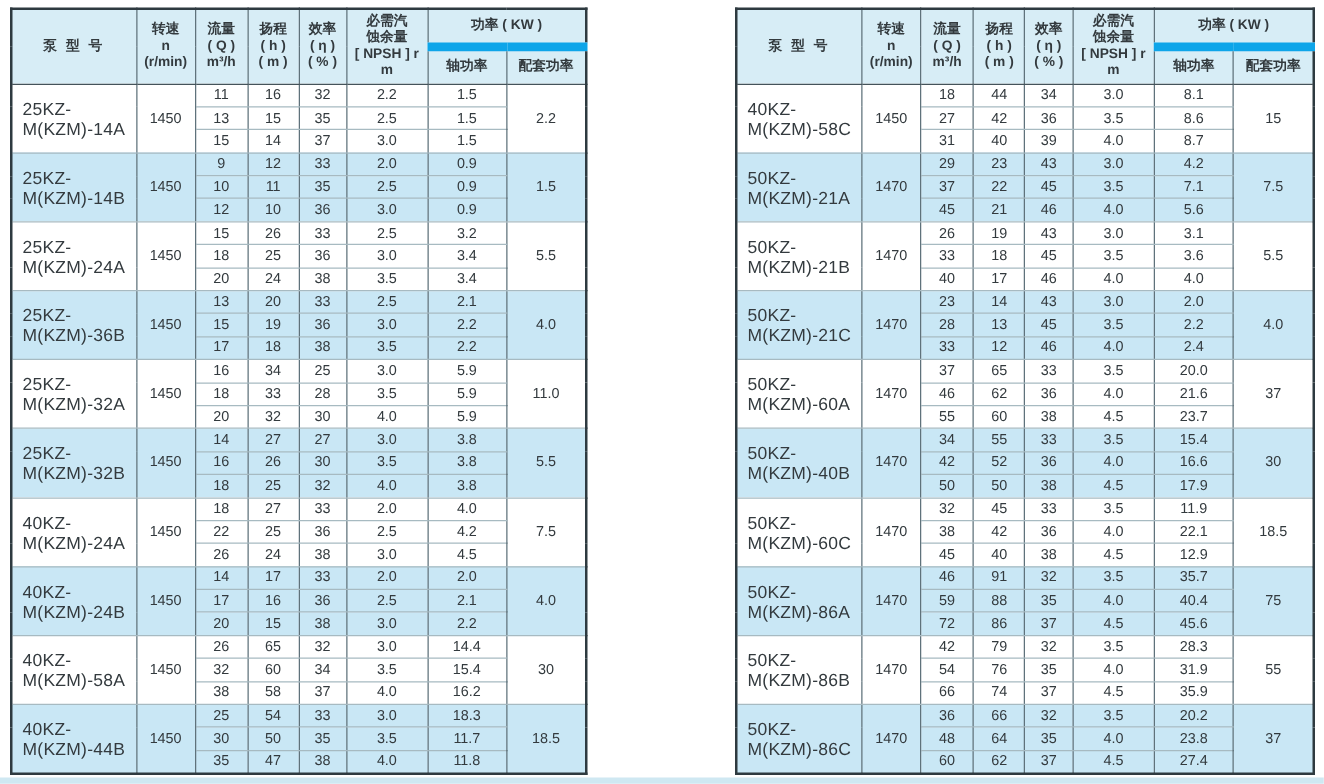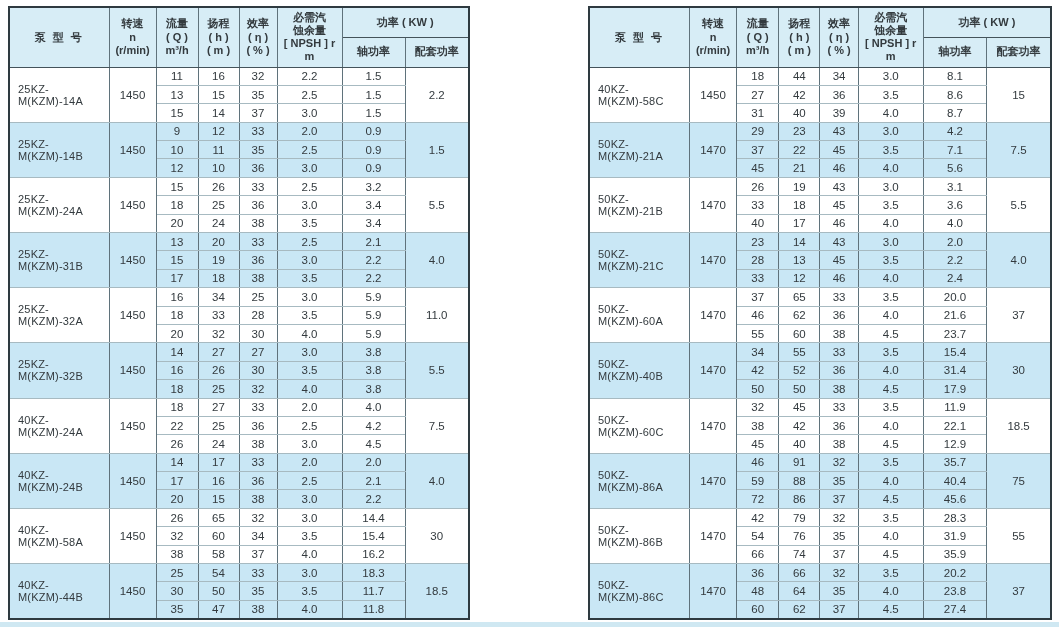--- a/index.html
+++ b/index.html
@@ -42,39 +42,39 @@
     vertical-align: middle;
     padding: 0 2px;
     border-left: 1px solid #5f727b;
     border-right: 1px solid #5f727b;
   }
   thead th {
     background: #d7edf6;
     font-weight: bold;
     font-size: 11px;
     line-height: 1.2;
-    border-top: 1px solid #0ea5e9;
+    border-top: 7px solid #0ea5e9;
     border-bottom: 1px solid #44535a;
     height: 30px;
   }
   thead tr:first-child th { border-top: none; }
   thead th .hline { display: block; }
   tbody td {
     height: 18.4px;
     font-size: 11.5px;
     background: #ffffff;
     border-top: 1px solid #a7bac1;
     border-bottom: 1px solid #a7bac1;
   }
   tbody tr.alt td { background: #c9e7f5; }
   tbody tr.group-start td { border-top: 1px solid #44535a; }
   tbody td.c-model-cell {
     text-align: left;
     padding-left: 8px;
-    font-size: 11px;
+    font-size: 14px;
     letter-spacing: 0.2px;
   }
   th.c-model-h { letter-spacing: 2px; }
 </style>
 </head>
 <body>
 
 <div class="page">
 
   <table class="pump-table" id="table-left">
@@ -191,21 +191,21 @@
           <td>3.4</td>
         </tr>
         <tr>
           <td>20</td>
           <td>24</td>
           <td>38</td>
           <td>3.5</td>
           <td>3.4</td>
         </tr>
         <tr class="alt group-start">
-          <td class="c-model-cell" rowspan="3">25KZ-M(KZM)-31B</td>
+          <td class="c-model-cell" rowspan="3">25KZ-M(KZM)-36B</td>
           <td rowspan="3">1450</td>
           <td>13</td>
           <td>20</td>
           <td>33</td>
           <td>2.5</td>
           <td>2.1</td>
           <td rowspan="3">4.0</td>
         </tr>
         <tr class="alt">
           <td>15</td>
@@ -544,21 +544,21 @@
           <td>33</td>
           <td>3.5</td>
           <td>15.4</td>
           <td rowspan="3">30</td>
         </tr>
         <tr class="alt">
           <td>42</td>
           <td>52</td>
           <td>36</td>
           <td>4.0</td>
-          <td>31.4</td>
+          <td>16.6</td>
         </tr>
         <tr class="alt">
           <td>50</td>
           <td>50</td>
           <td>38</td>
           <td>4.5</td>
           <td>17.9</td>
         </tr>
         <tr class="group-start">
           <td class="c-model-cell" rowspan="3">50KZ-M(KZM)-60C</td>

